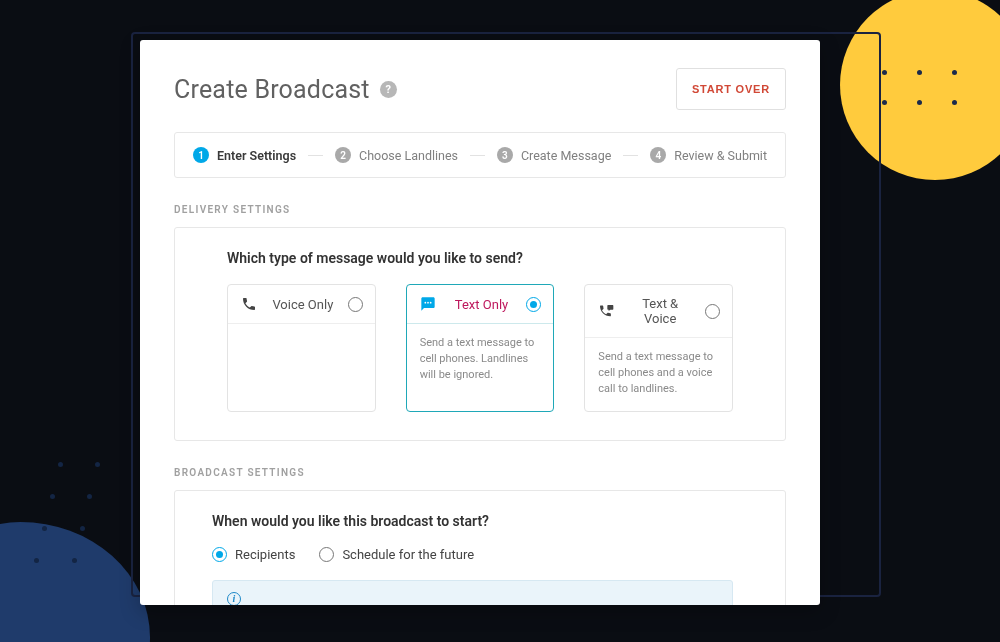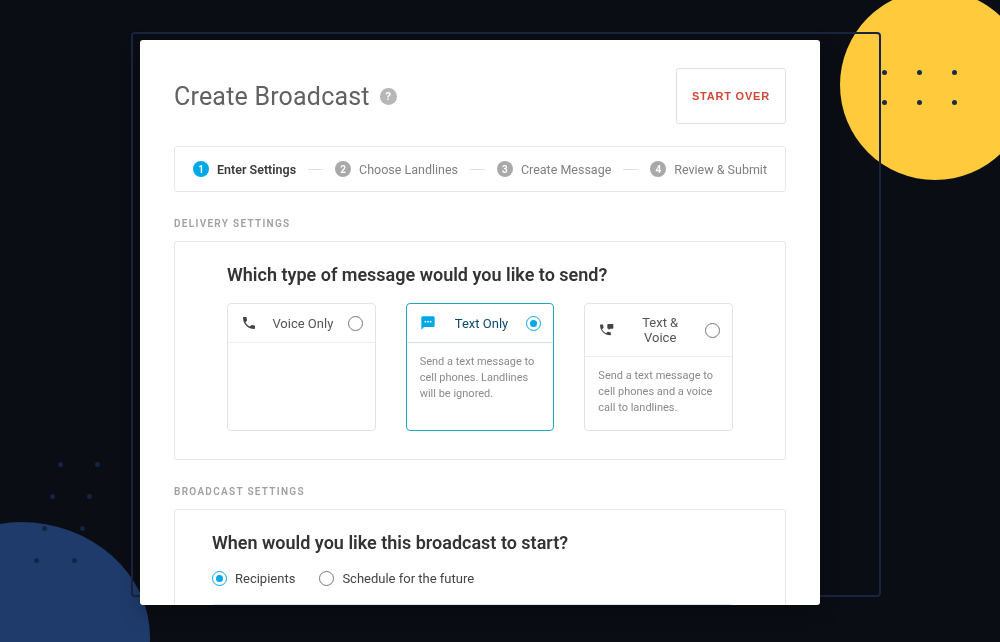--- a/index.html
+++ b/index.html
@@ -60,43 +60,43 @@
     box-shadow: 0 6px 20px rgba(0,0,0,0.25);
     z-index: 4;
     padding: 28px 34px;
     overflow: hidden;
     color:#424242;
   }
   .header { display:flex; justify-content:space-between; align-items:center; margin-bottom: 22px;}
   .title-wrap { display:flex; align-items:center; gap:10px;}
   .title { font-size: 25px; font-weight: 400; color:#616161; letter-spacing: .2px;}
   .help-icon { width:17px; height:17px; border-radius:50%; background:#b7b7b7; color:#fff; font-size:11px; display:flex; align-items:center; justify-content:center; font-weight:bold;}
-  .start-over { border:1px solid #e0e0e0; background:#fff; color:#d14836; font-size:11px; font-weight:700; letter-spacing:.8px; padding:21px 15px; border-radius:3px; cursor:pointer;}
+  .start-over { border:1px solid #e0e0e0; background:#fff; color:#d14836; font-size:11px; font-weight:700; letter-spacing:.8px; padding:14px 15px; border-radius:3px; cursor:pointer;}
 
   .stepper { border:1px solid #e7e7e7; border-radius:3px; padding: 14px 18px; display:flex; align-items:center; justify-content:space-between; margin-bottom: 26px;}
   .step { display:flex; align-items:center; gap:8px; flex-shrink: 0;}
   .step-num { width:16px; height:16px; border-radius:50%; background:#a9a9a9; color:#fff; font-size:10px; display:flex; align-items:center; justify-content:center; font-weight:600;}
   .step.active .step-num { background:#00a8e8;}
   .step-label { font-size:12.5px; color:#808080;}
   .step.active .step-label { color:#3a3a3a; font-weight:600;}
   .step-line { flex:1; height:1px; background:#e2e2e2; margin: 0 12px;}
 
   .section-label { font-size:10px; letter-spacing:1.3px; color:#a0a0a0; font-weight:600; margin-bottom:12px;}
   .panel { border:1px solid #e7e7e7; border-radius:3px; padding: 22px 52px 28px; margin-bottom: 26px;}
-  .question { font-size:18px; font-weight:600; color:#333; margin-bottom:18px;}
+  .question { font-size:14px; font-weight:600; color:#333; margin-bottom:18px;}
 
   .options { display:flex; gap:30px;}
   .opt-card { flex:1; border:1px solid #e3e3e3; border-radius:4px; overflow:hidden; cursor:pointer; position:relative;}
   .opt-card.selected { border:1.5px solid #1fa8b8;}
   .opt-head { display:flex; align-items:center; padding:11px 12px; gap:10px;}
   .opt-card:not(.selected) .opt-head { border-bottom:1px solid #eee;}
   .opt-card.selected .opt-head { border-bottom:1px solid #cde9ec;}
   .opt-icon { width:18px; display:flex; align-items:center; justify-content:center;}
   .opt-title { flex:1; font-size:13px; color:#555; text-align:center;}
-  .opt-card.selected .opt-title { color:#0c4a6e;}
+  .opt-card.selected .opt-title { color:#be185d;}
   .radio-ring { width:15px; height:15px; border:1.6px solid #777; border-radius:50%; display:flex; align-items:center; justify-content:center; flex-shrink: 0;}
   .opt-card.selected .radio-ring { border-color:#00a8e8;}
   .radio-dot { width:7px; height:7px; border-radius:50%; background:#00a8e8;}
   .opt-desc { padding:11px 13px 14px; font-size:11px; color:#8a8a8a; line-height:1.45;}
 
   .radio-row { display:flex; gap:24px; align-items:center; margin-bottom:18px;}
   .radio-opt { display:flex; align-items:center; gap:8px; cursor:pointer;}
   .radio-opt .ring { width:15px; height:15px; border:1.6px solid #777; border-radius:50%; display:flex; align-items:center; justify-content:center;}
   .radio-opt.selected .ring { border-color:#00a8e8;}
   .radio-opt .rdot { width:7px; height:7px; border-radius:50%; background:#00a8e8;}

